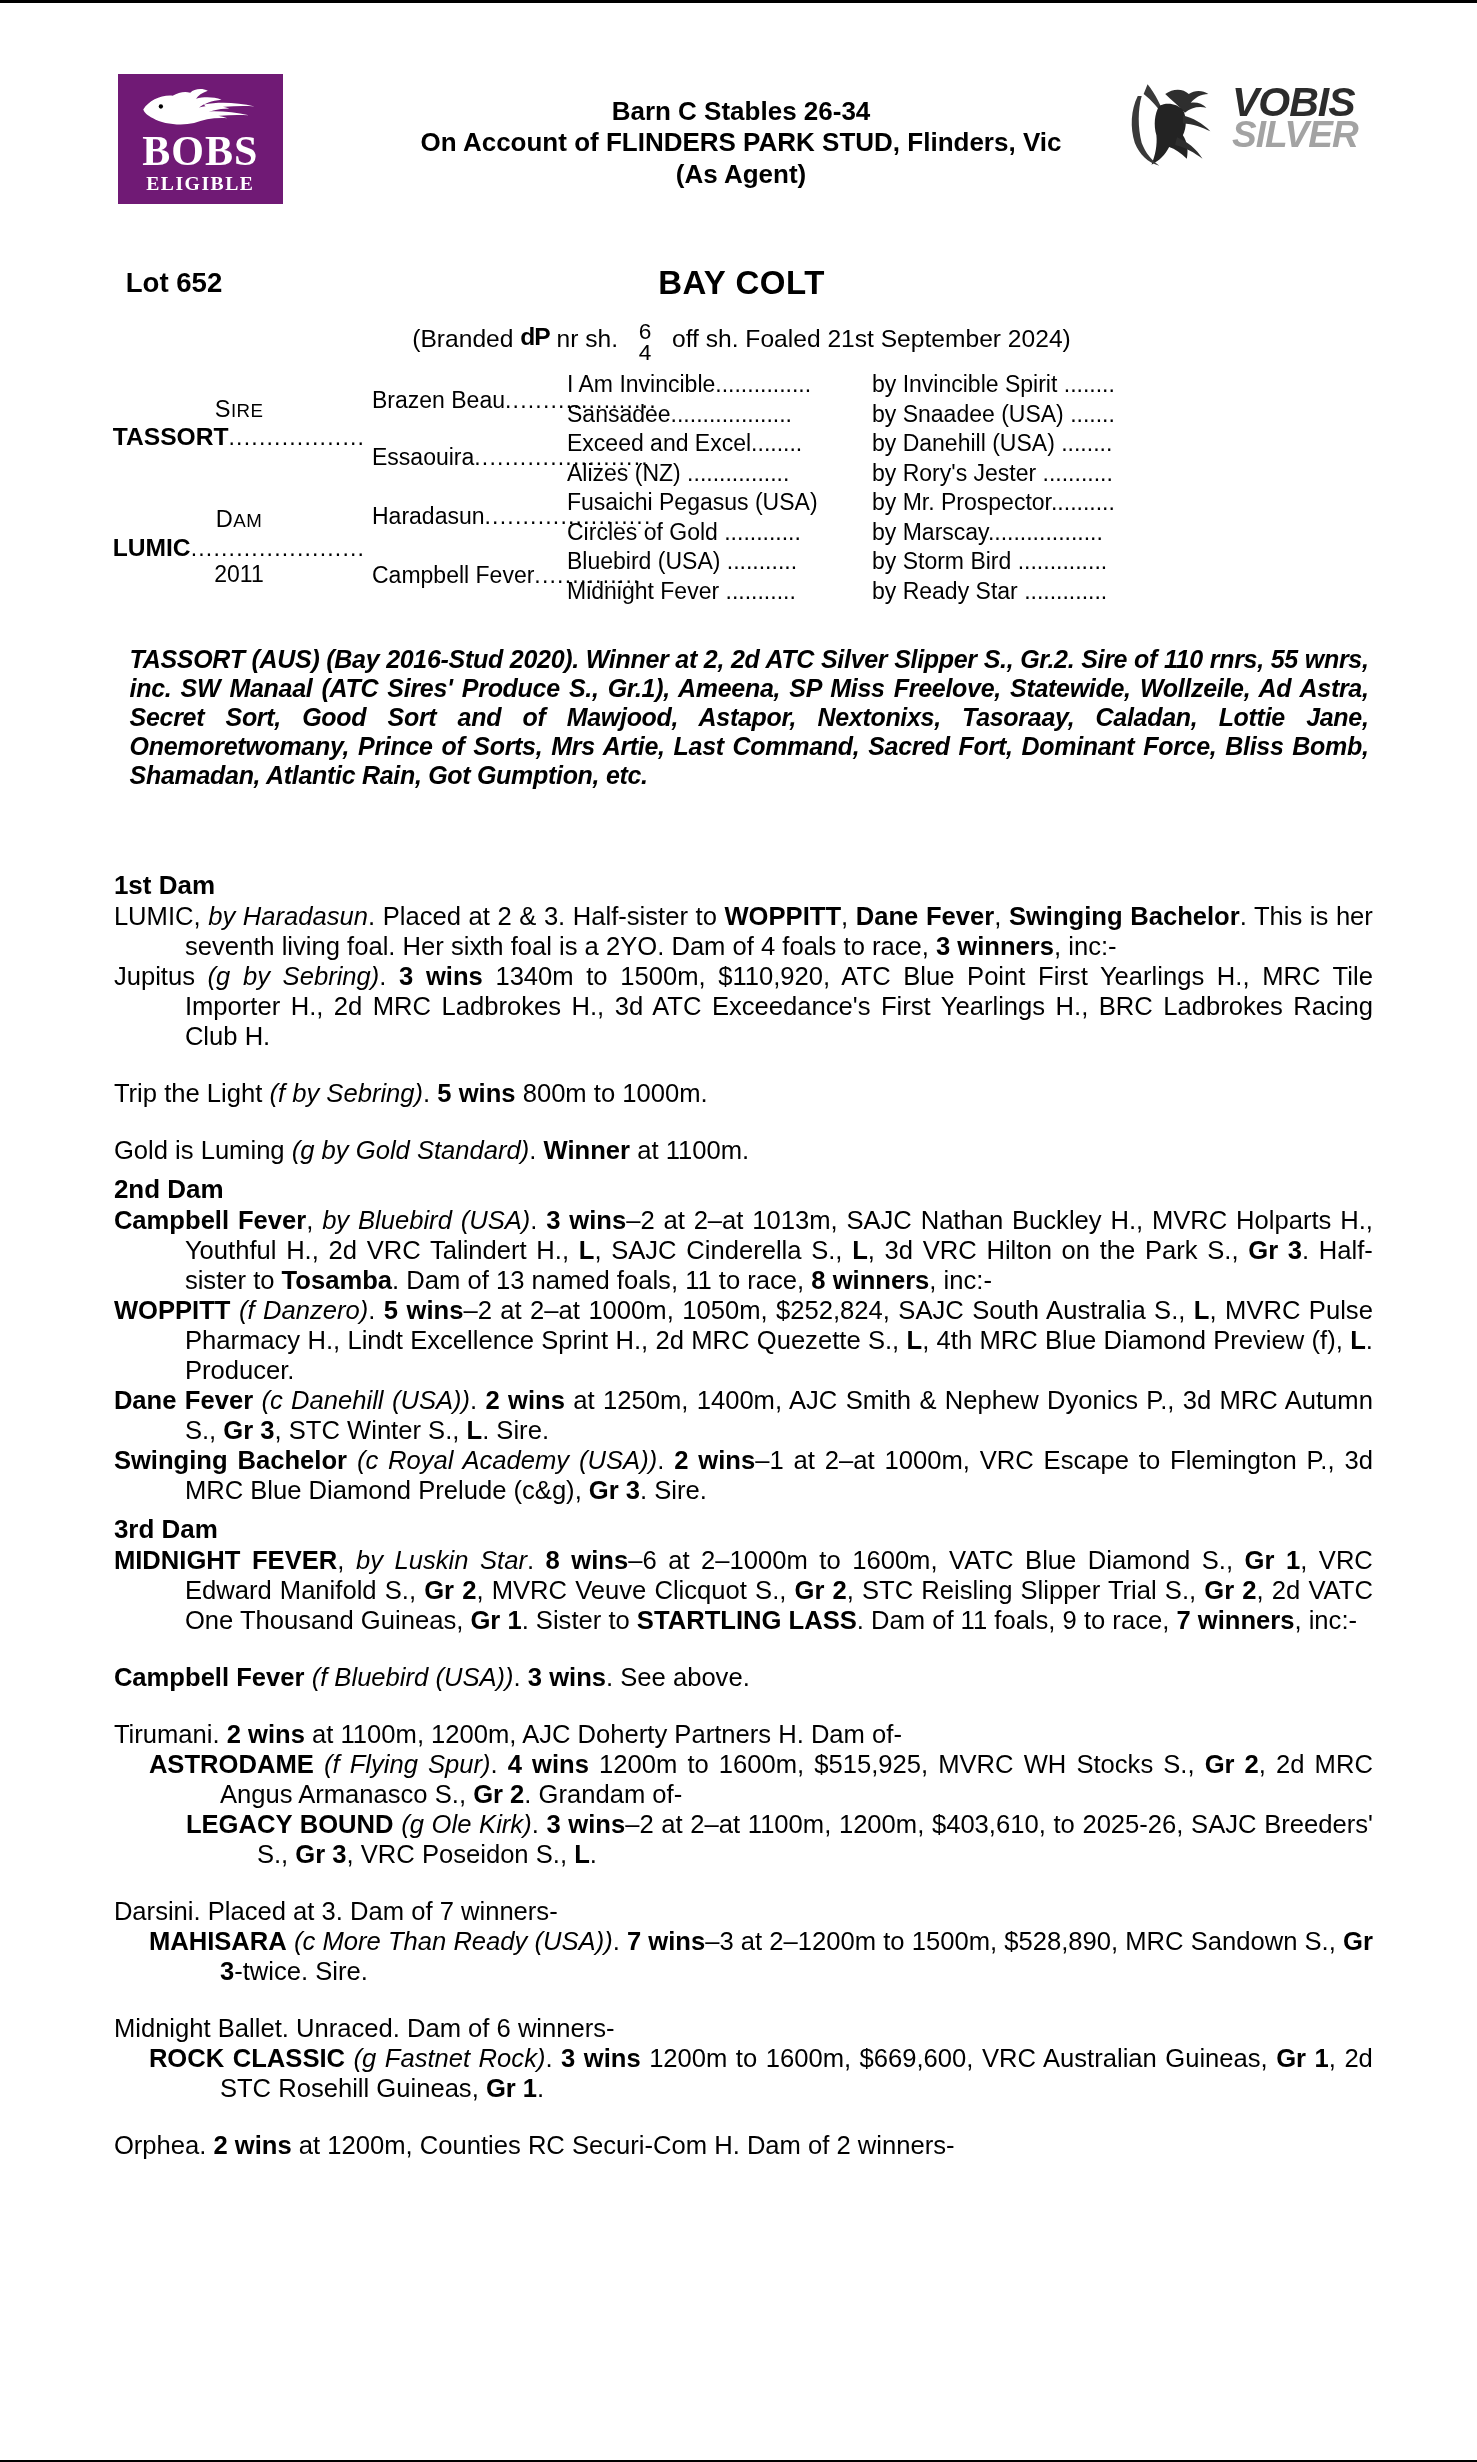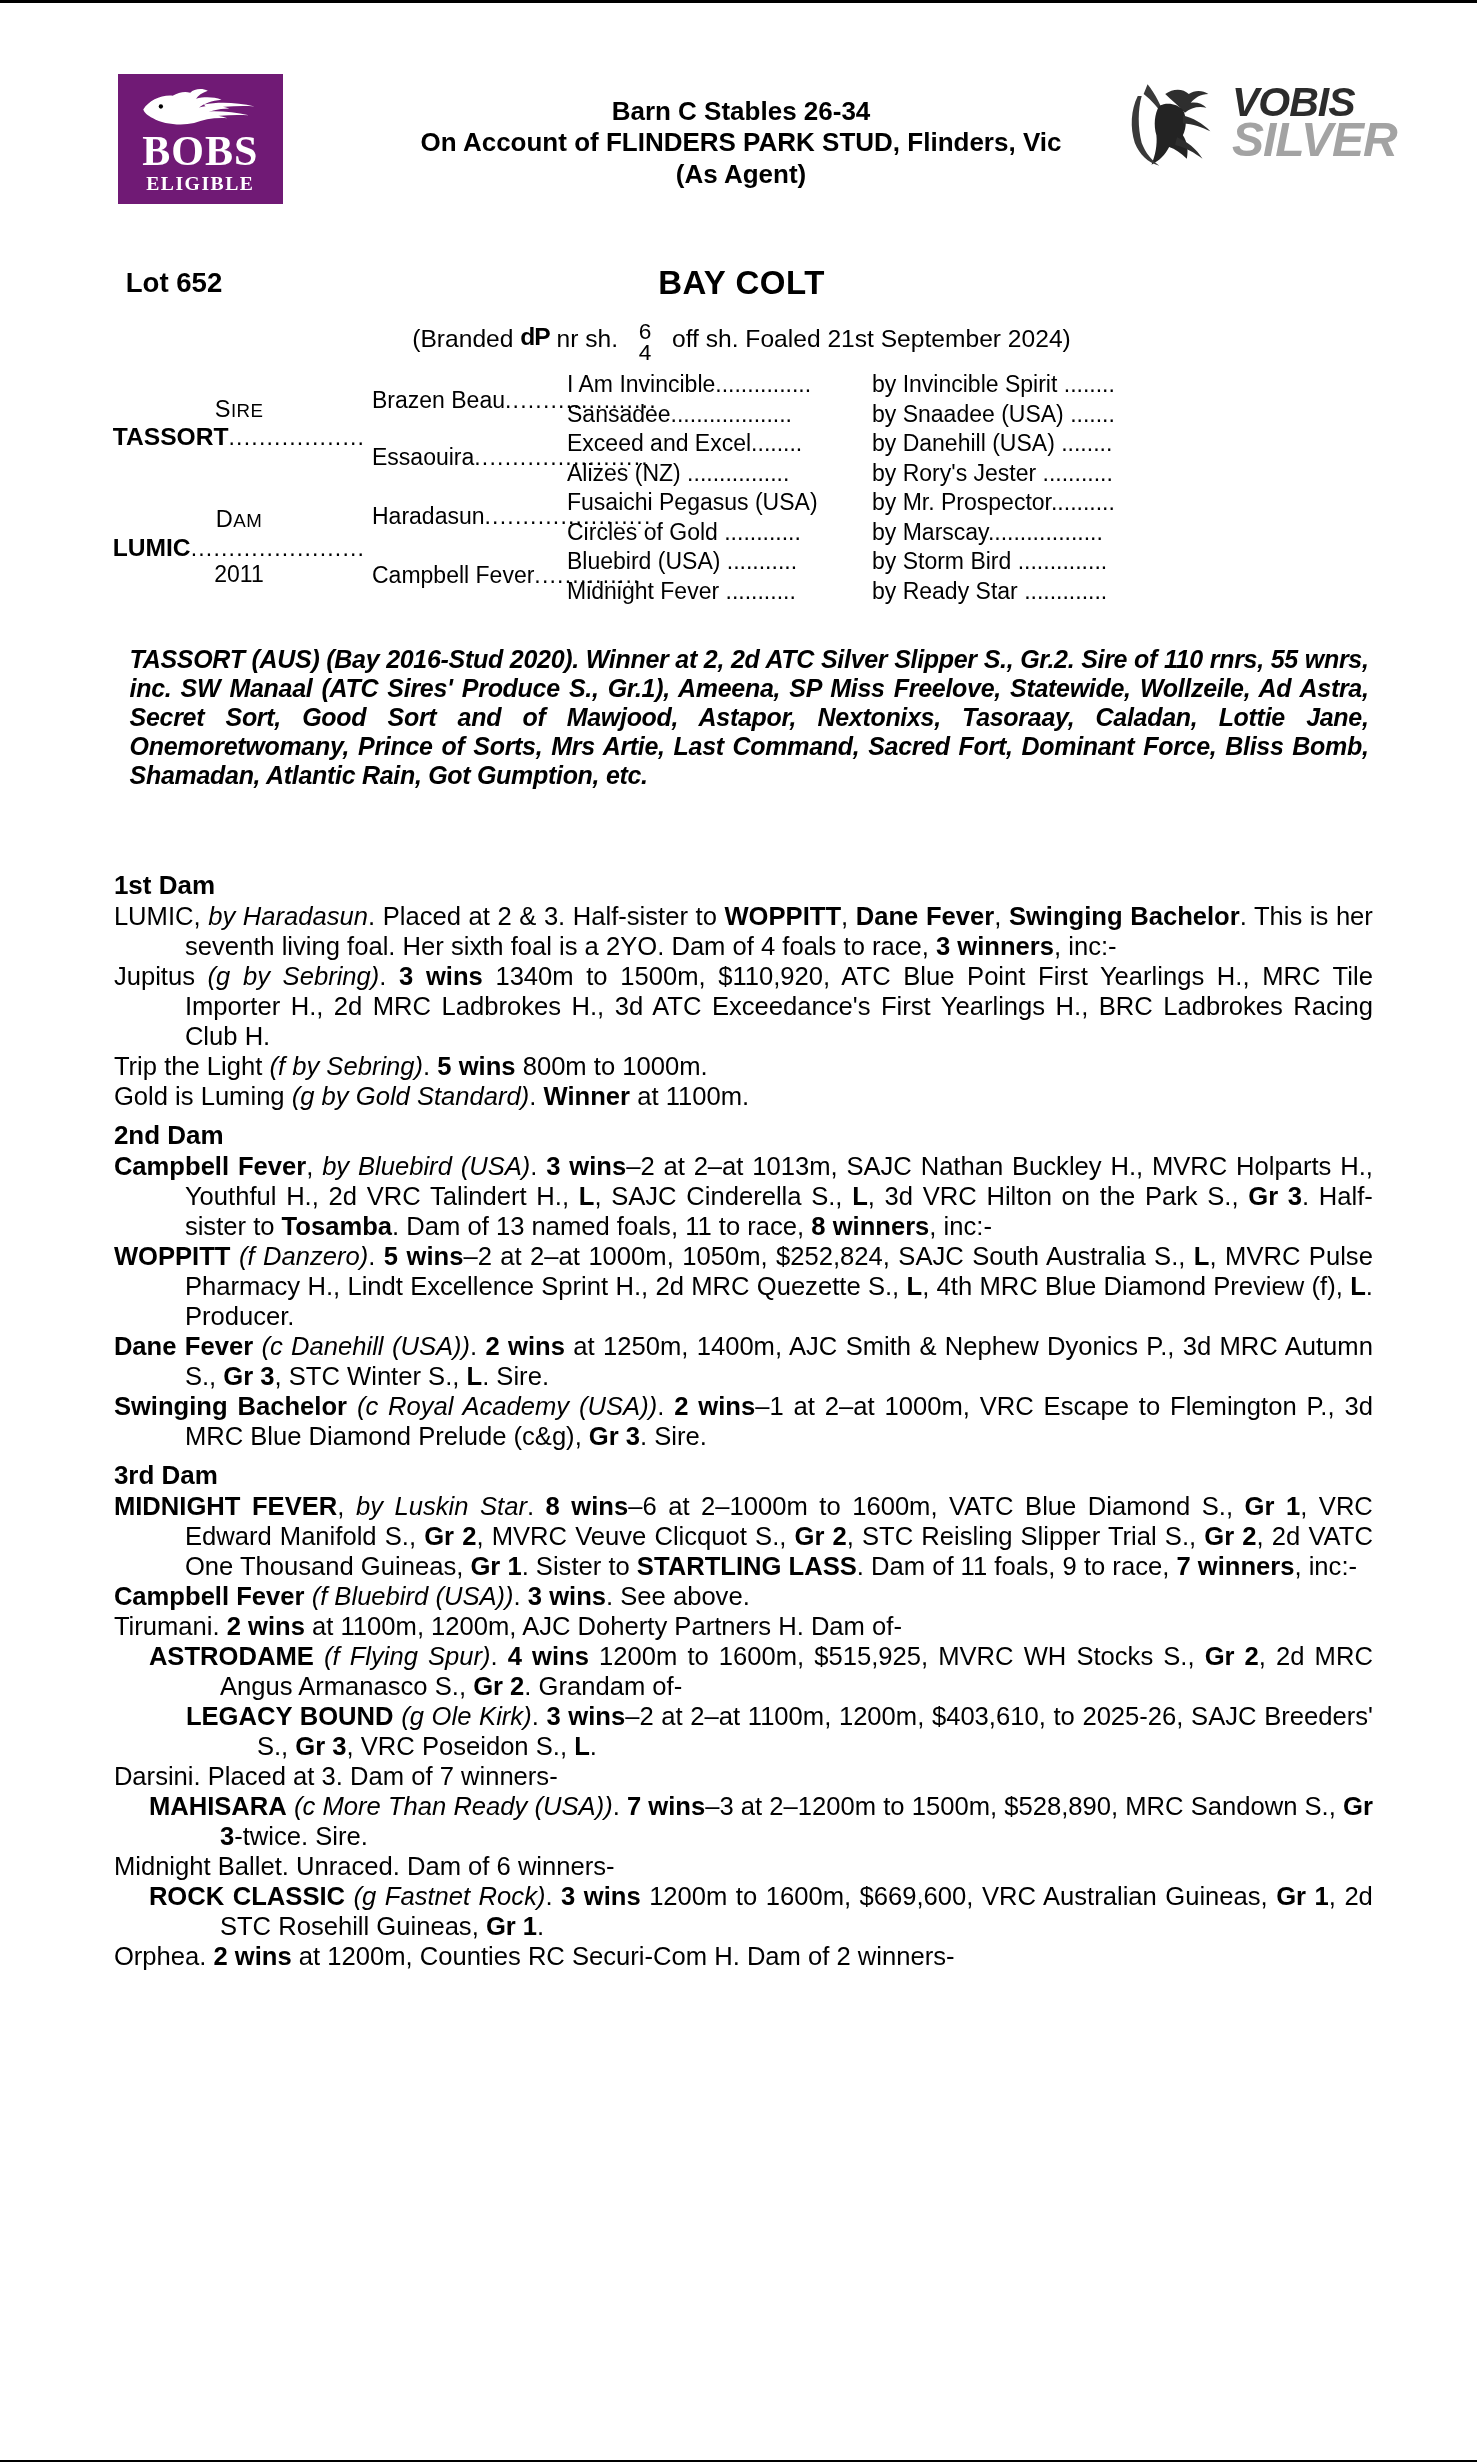--- a/index.html
+++ b/index.html
@@ -111,21 +111,21 @@
     font-weight: bold;
     font-style: italic;
     font-size: 41px;
     color: #2c2c2c;
     letter-spacing: -1px;
   }
   .vobis-logo .v2 {
     font-family: "Liberation Sans", sans-serif;
     font-weight: bold;
     font-style: italic;
-    font-size: 48px;
+    font-size: 37px;
     color: #a3a3a3;
     letter-spacing: -1px;
     display: block;
     margin-top: -3.9px;
   }
   .vobis-logo .rider-mark {
     position: absolute;
     left: 0px;
     top: 0px;
     width: 102px;
@@ -295,21 +295,21 @@
     padding-left: 71px;
     margin: 0;
   }
   .entry > .hang {
     margin-left: -71px;
   }
   .entry.lvl2 { padding-left: 106px; }
   .entry.lvl2 > .hang { margin-left: -71px; }
   .entry.lvl3 { padding-left: 143px; }
   .entry.lvl3 > .hang { margin-left: -71px; }
-  .entry.noj { text-align: left; }
+  .entry.noj { text-align: left; margin-top: 27px; }
   b { font-weight: bold; }
   i { font-style: italic; }
 </style>
 </head>
 <body>
 
 <div class="page">
   <div class="inner">
 
     <div class="header-block">

